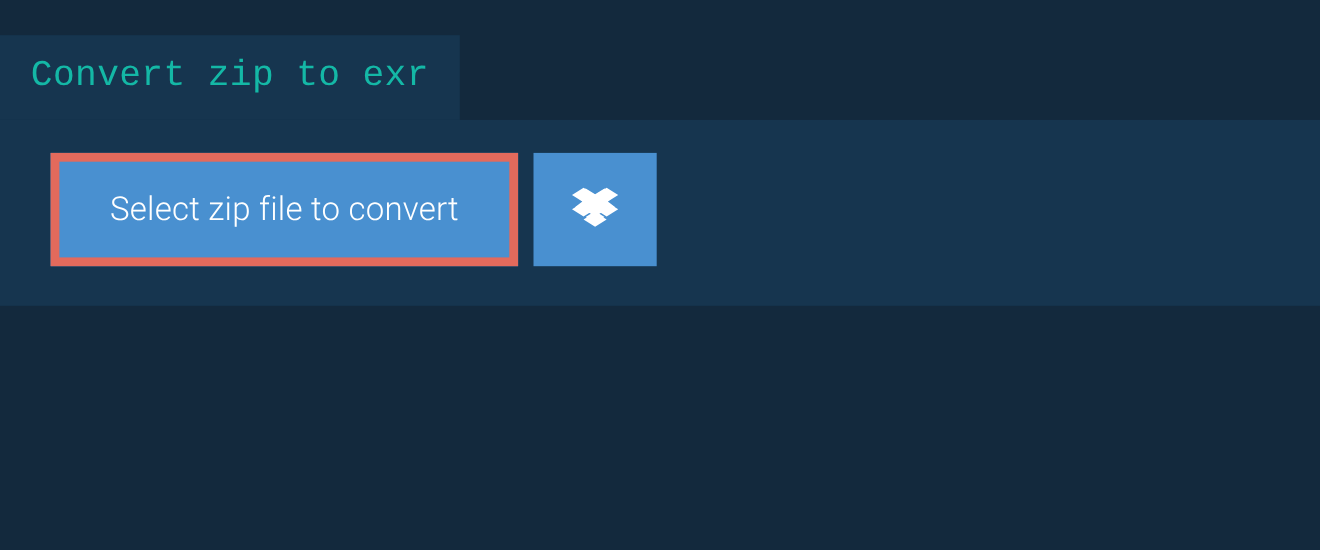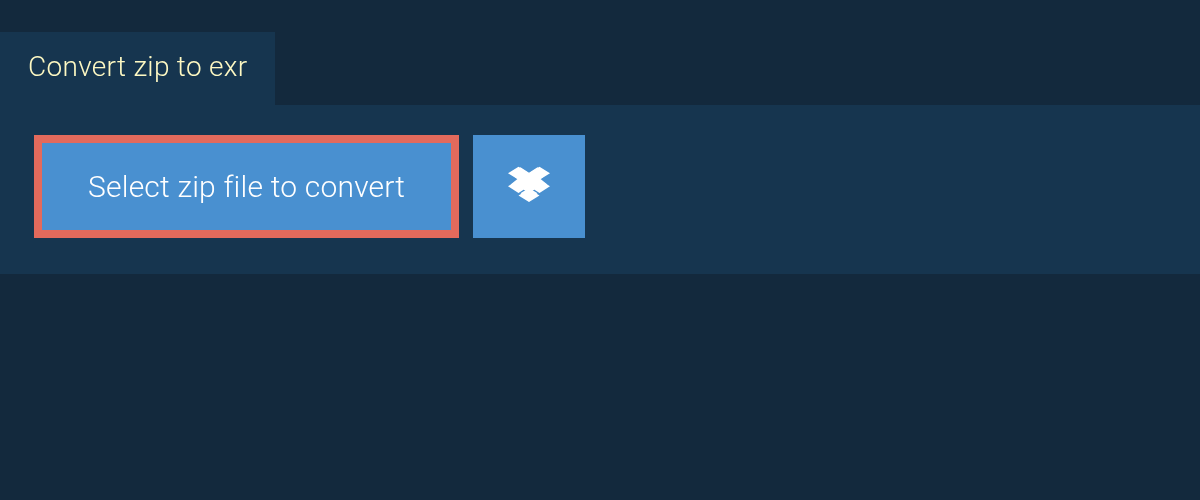--- a/index.html
+++ b/index.html
@@ -15,29 +15,30 @@
       font-weight: 300;
       overflow: hidden;
     }
     .header-tab {
       background: #16354f;
       display: inline-block;
       padding: 18px 28px 22px 28px;
       margin-top: 32px;
     }
     .header-tab h1 {
-      color: #fef9c3;
-      font-size: 28px;
+      color: #14b8a6;
+      font-size: 33px;
       font-weight: 300;
       letter-spacing: 0.3px;
+      font-family: Liberation Mono, monospace;
     }
     .panel {
       background: #16354f;
       width: 100%;
-      padding: 30px 34px 36px 34px;
+      padding: 30px 34px 36px 46px;
       margin-top: 0;
     }
     .button-row {
       display: flex;
       gap: 14px;
       align-items: stretch;
     }
     .select-button {
       background: #4990d0;
       border: 8px solid #e36a5c;

